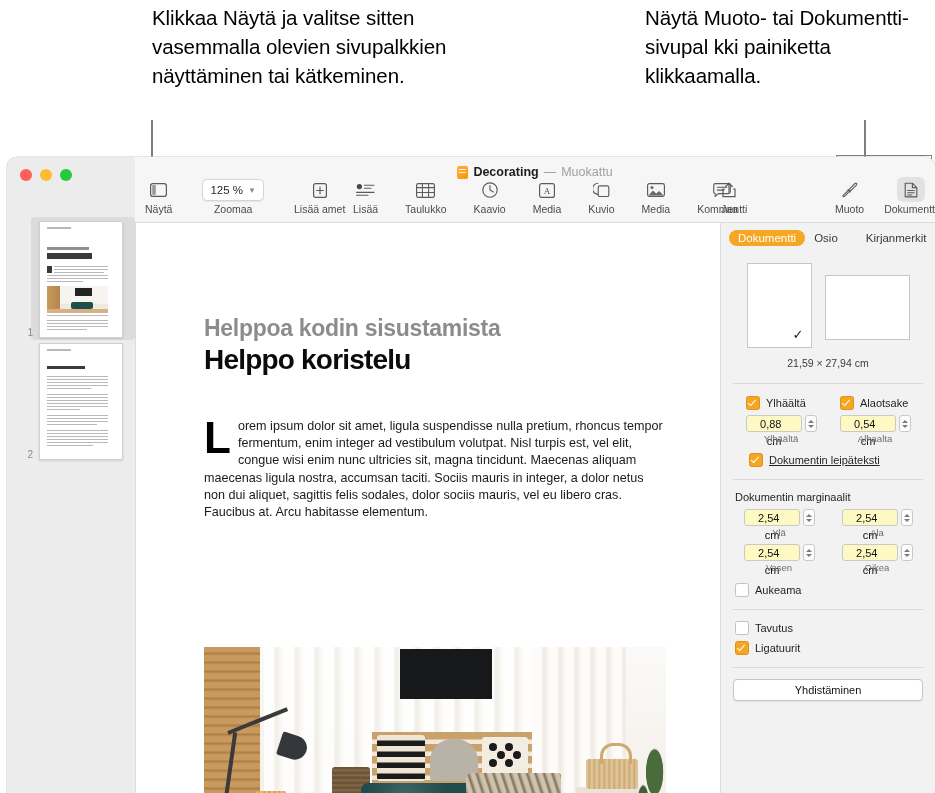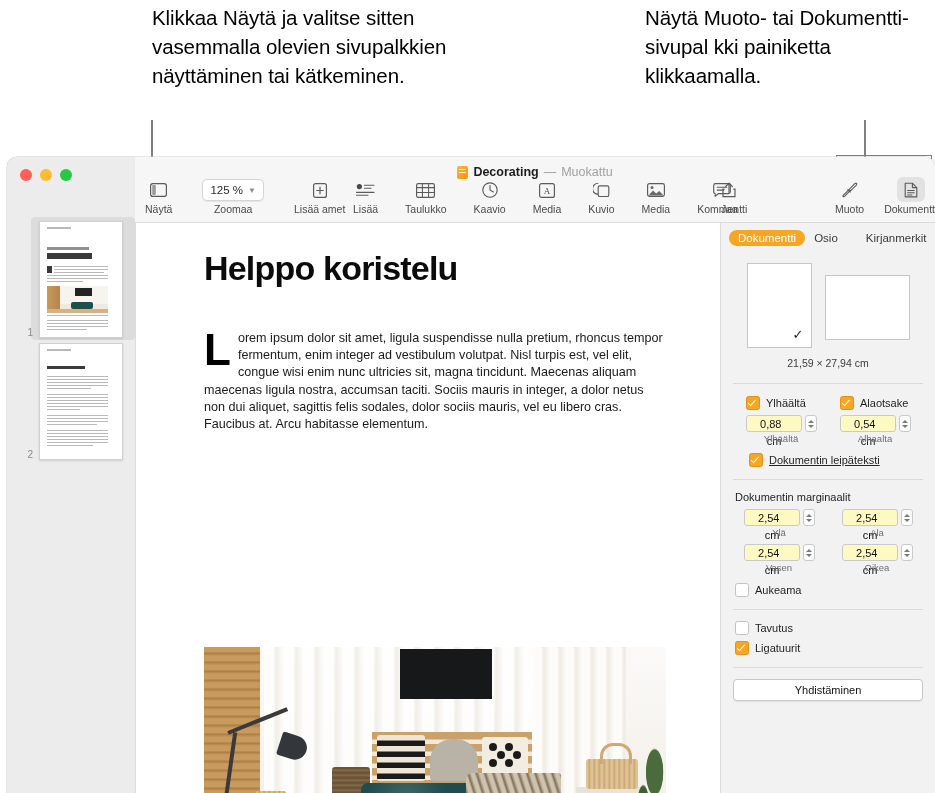--- a/index.html
+++ b/index.html
@@ -106,21 +106,21 @@
   #canvas{
     position:absolute;left:129px;top:66px;right:214px;bottom:0;
     background:#fff;overflow:hidden;
   }
   #page{
     position:absolute;left:0;top:0;right:0;bottom:0;background:#fff;
     padding:24px 58px 0 68px;box-sizing:border-box;
   }
   .hdr-text{font-size:10.5px;color:#2a2a2a;}
   .kicker{font-size:23px;color:#8c8c8c;font-weight:bold;letter-spacing:-0.3px;margin-top:68px;}
-  .headline{font-size:34px;color:#0b0b0b;font-weight:bold;letter-spacing:-0.8px;margin-top:2px;}
+  .headline{font-size:28px;color:#0b0b0b;font-weight:bold;letter-spacing:-0.8px;margin-top:2px;}
   .bodytext{
     font-size:12.6px;line-height:17.2px;color:#1a1a1a;margin-top:42px;
     text-align:left;
   }
   .dropcap{
     float:left;font-size:44px;line-height:36px;font-weight:bold;
     margin:2px 7px 0 0;color:#000;
   }
   #doc-photo{
     position:absolute;left:68px;top:424px;width:462px;height:205px;
@@ -422,20 +422,21 @@
             <path d="M3.6 8.4h6.6M3.6 10.8h6.6M3.6 13h4.2" stroke="#5b5b5b" stroke-width="1.05" stroke-linecap="round"></path>
           </svg>
         </div>
         <span class="tb-label">Dokumentti</span>
       </div>
     </div>
   </div>
 
   <div id="canvas">
     <div id="page">
+      <div class="kicker">Helppoa kodin sisustamista</div>
       <div class="headline">Helppo koristelu</div>
       <div class="bodytext">
         <span class="dropcap">L</span><span>orem ipsum dolor sit amet, ligula suspendisse nulla pretium, rhoncus tempor fermentum, enim integer ad vestibulum volutpat. Nisl turpis est, vel elit, congue wisi enim nunc ultricies sit, magna tincidunt. Maecenas aliquam maecenas ligula nostra, accumsan taciti. Sociis mauris in integer, a dolor netus non dui aliquet, sagittis felis sodales, dolor sociis mauris, vel eu libero cras. Faucibus at. Arcu habitasse elementum.</span>
       </div>
     </div>
 
     <div id="doc-photo">
 
       <div class="ph" style="left:0;top:0;width:462px;height:160px;background:linear-gradient(180deg,#fbfaf8,#f3efe9);"></div>
 

